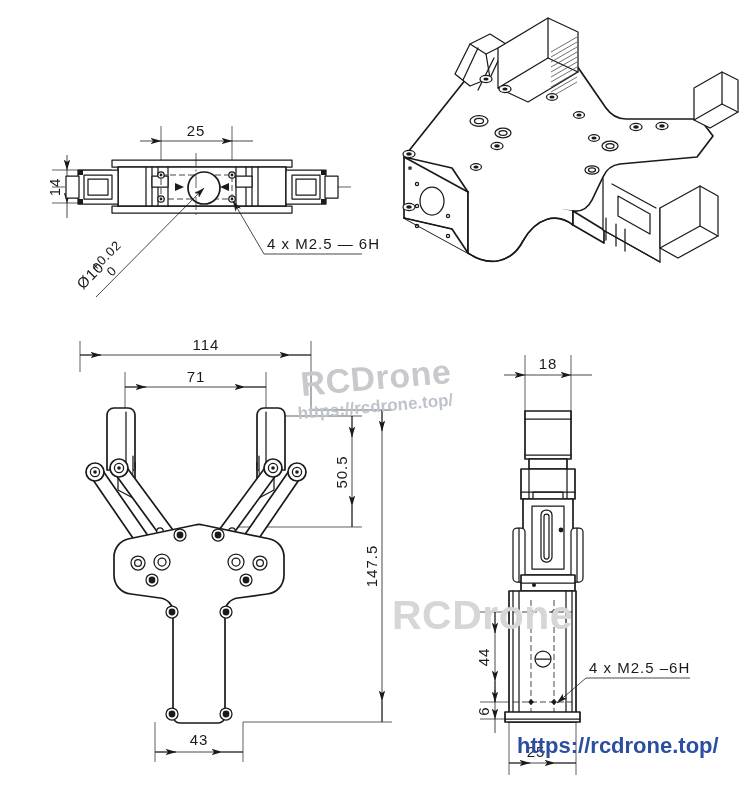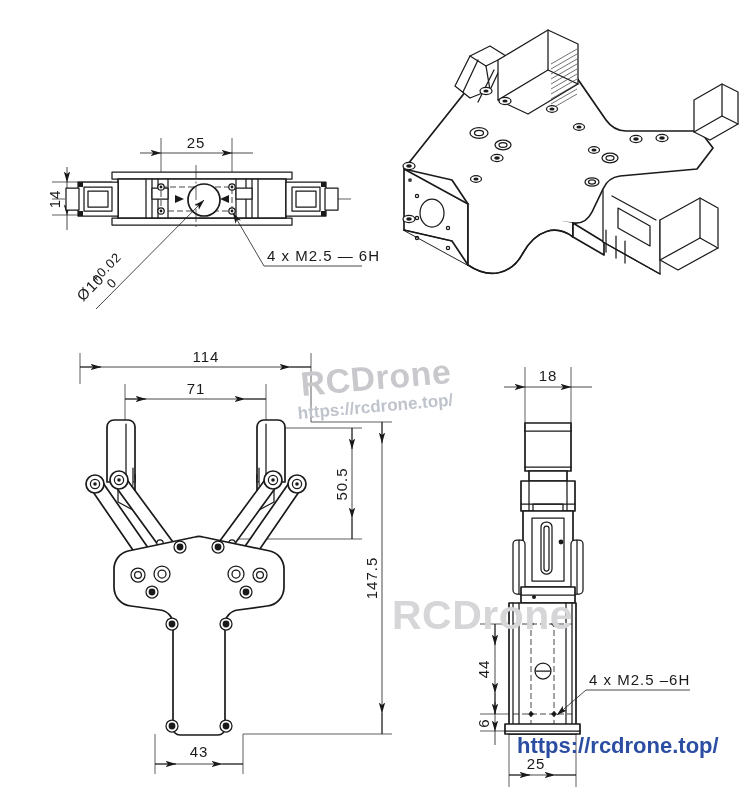--- a/index.html
+++ b/index.html
@@ -1,19 +1,19 @@
 <!DOCTYPE html>
 <html><head>
 <meta charset="utf-8">
 <title>Gripper Technical Drawing</title>
 <style>
   html,body{margin:0;padding:0;background:#ffffff;}
   body{width:750px;height:791px;position:relative;overflow:hidden;
        font-family:"Liberation Sans","DejaVu Sans",sans-serif;color:#1a1a1a;}
-  #sheet{position:absolute;left:0;top:12px;width:750px;height:654px;}
+  #sheet{position:absolute;left:0;top:0;width:750px;height:654px;}
   svg{display:block;}
   .wm{position:absolute;font-family:"Liberation Sans",sans-serif;font-weight:bold;
       user-select:none;white-space:nowrap;pointer-events:none;}
   #wm-a{left:299px;top:365px;font-size:34px;color:#c9c9cd;transform:rotate(-5deg);
         transform-origin:left top;letter-spacing:.5px;}
   #wm-a-url{left:297px;top:404px;font-size:17px;color:#bfc3cc;transform:rotate(-5deg);
         transform-origin:left top;font-weight:bold;letter-spacing:0px;}
   #wm-b{left:392px;top:592px;font-size:41px;color:#d6d6d9;letter-spacing:.5px;}
   #wm-c{left:517px;top:733px;font-size:22px;color:#2b4ea2;font-weight:bold;}
 </style>

